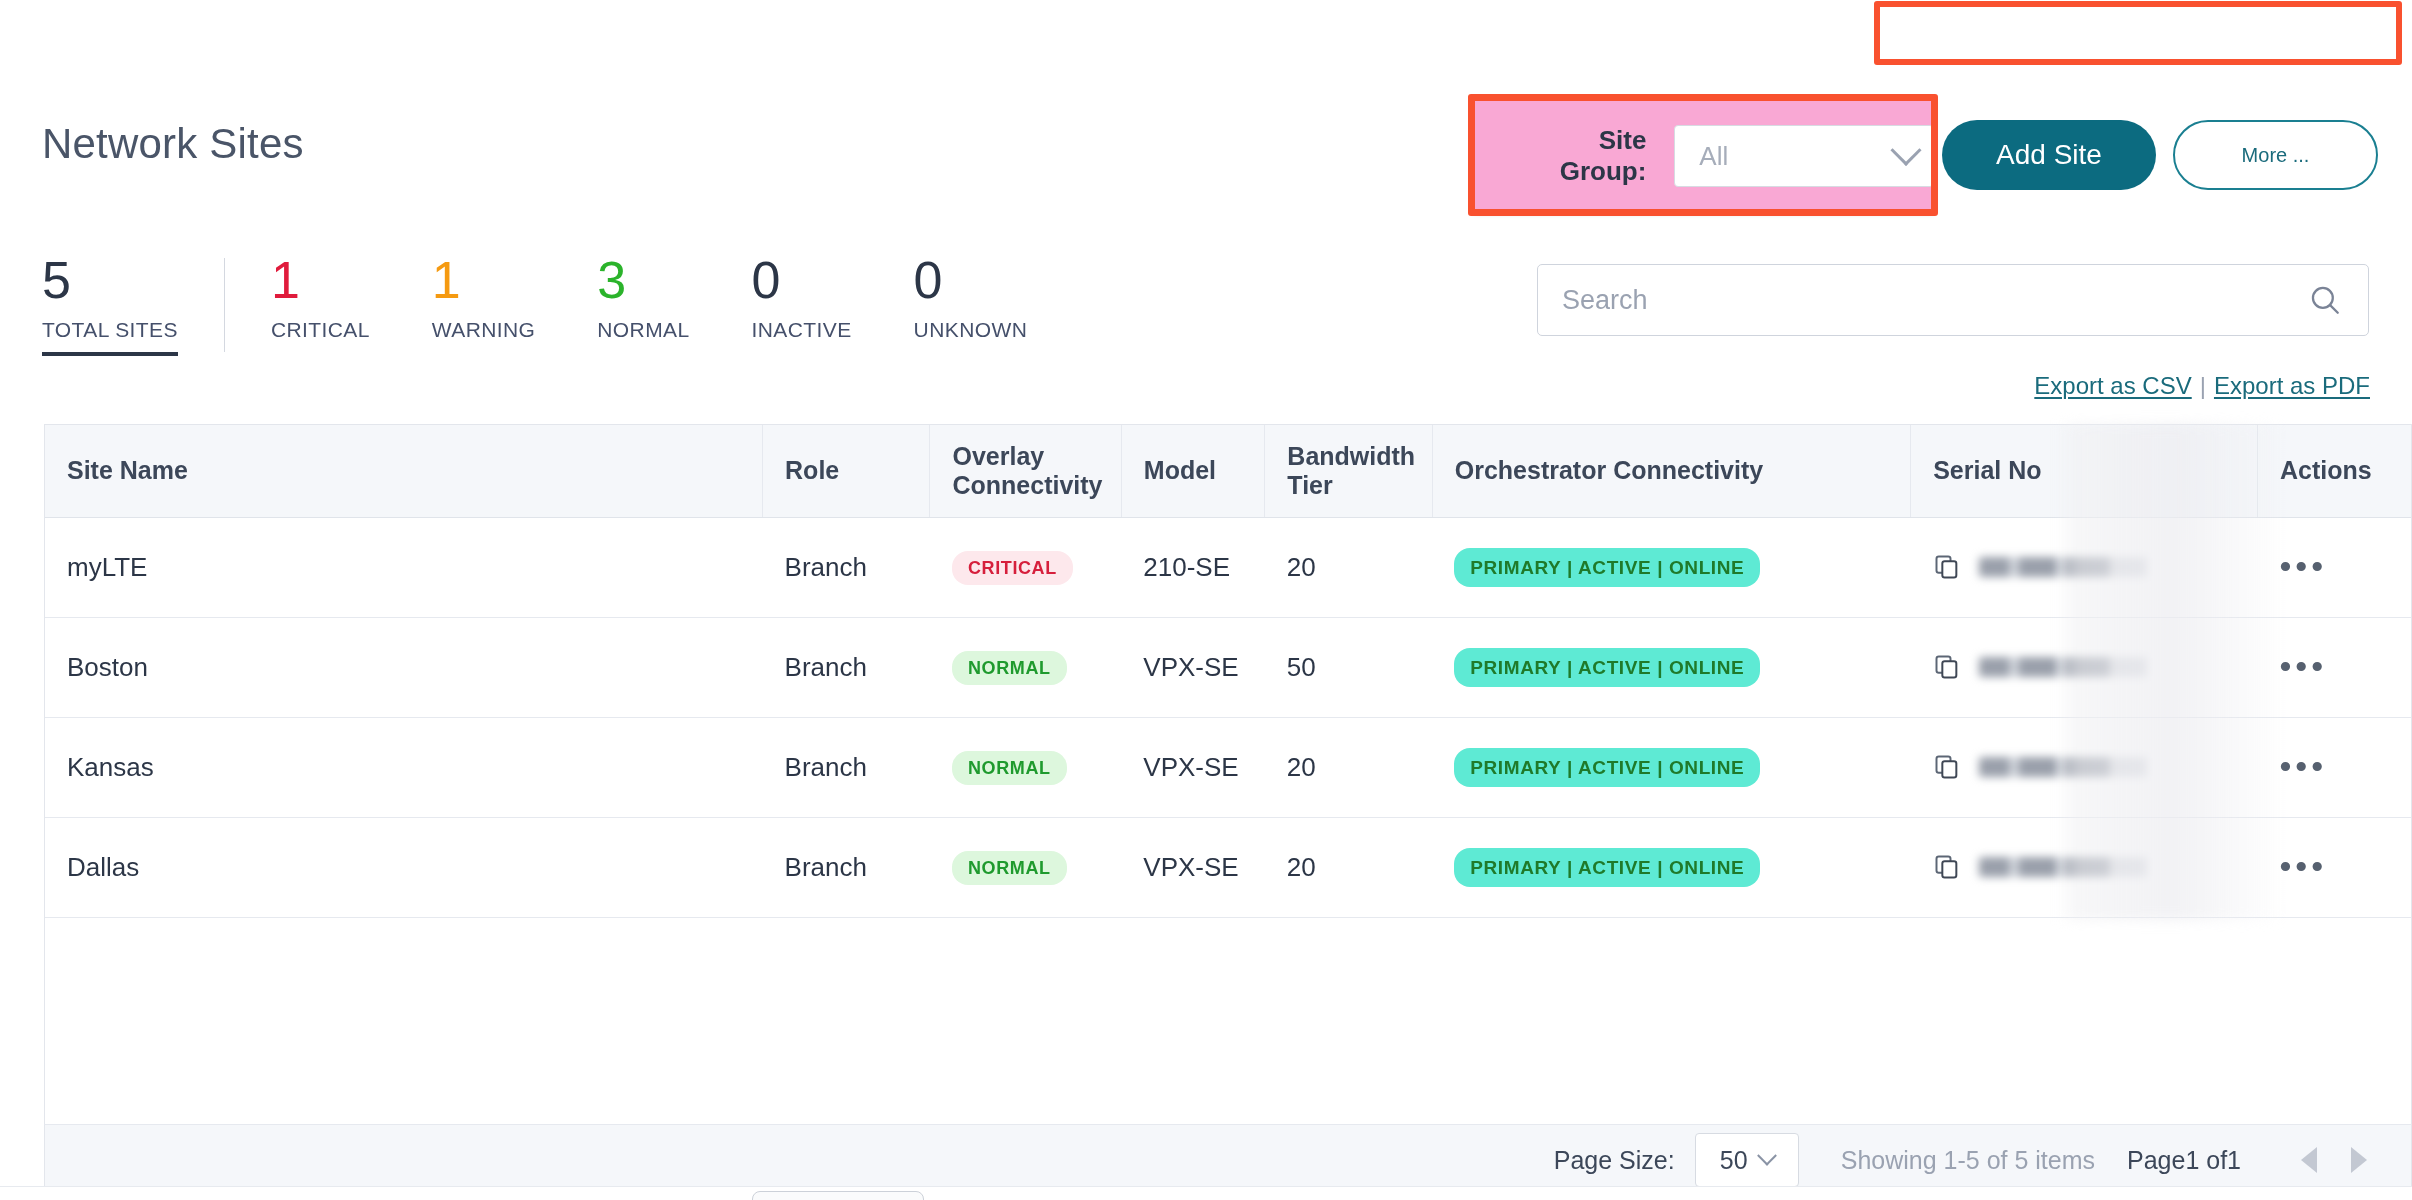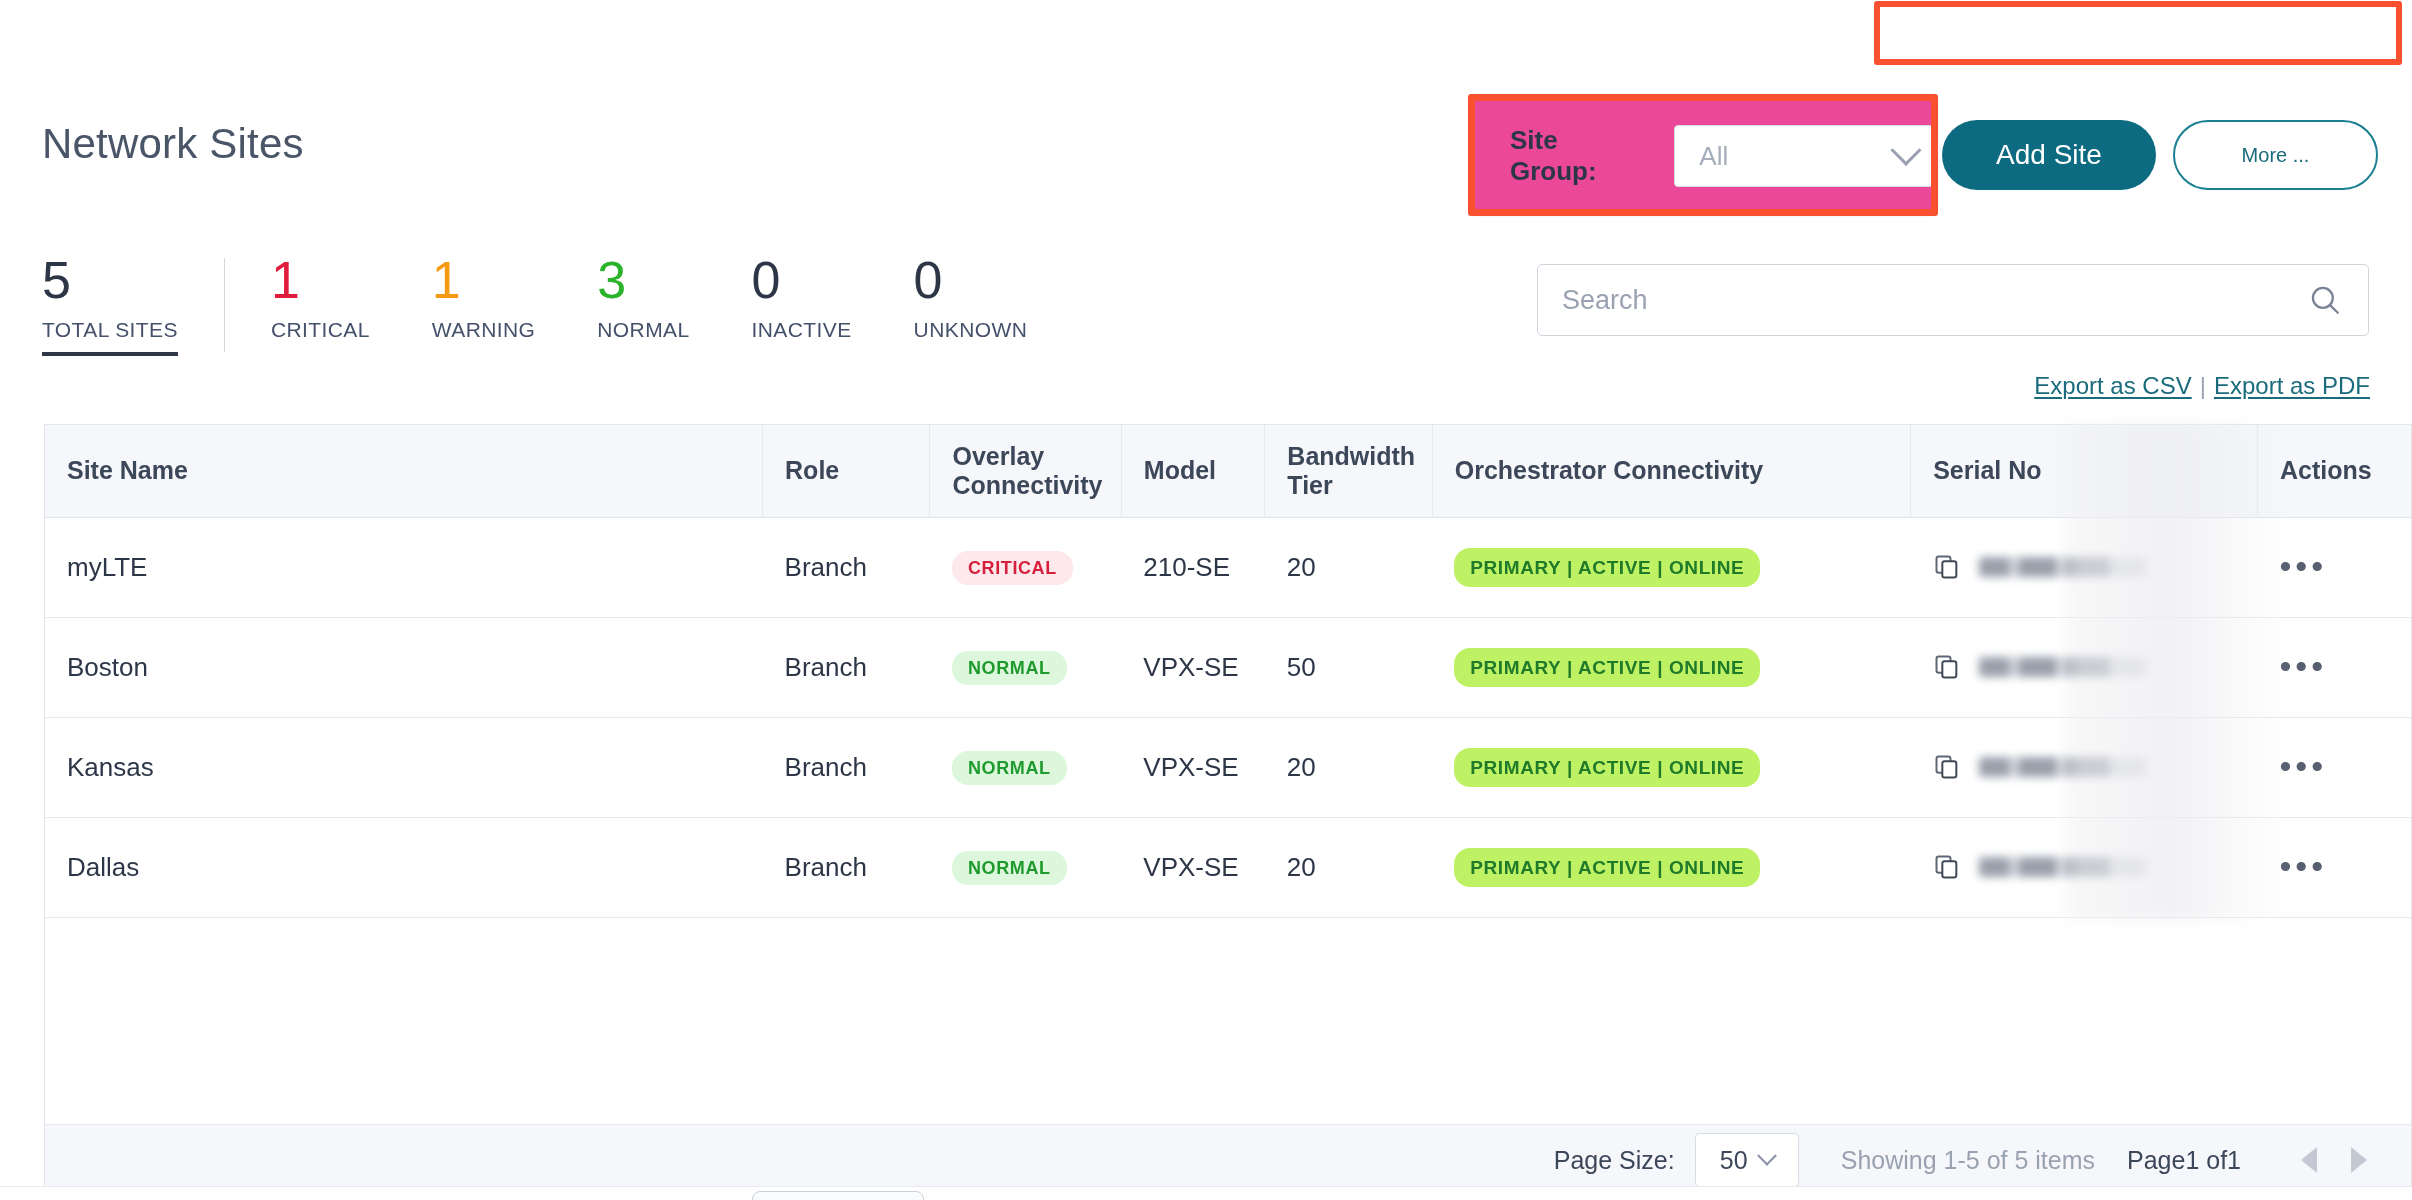--- a/index.html
+++ b/index.html
@@ -54,22 +54,23 @@
   
   .title {
     position: absolute; left: 42px; top: 120px;
     font-size: 42px; color: #4a5568; font-weight: 400; letter-spacing: .2px;
   }
 
   .sitegroup-wrap {
     position: absolute; left: 1474px; top: 100px;
     width: 460px; height: 112px;
     display: flex; align-items: center;
-    background: #ec4899;
+    background: #f9a8d4;
     box-shadow: 0 2px 5px rgba(0,0,0,.16);
+    text-align: right;
   }
   .sitegroup-label {
     margin-left: 36px; font-size: 26px; color: #2c3647; font-weight: 600;
   }
   .sitegroup-select {
     margin-left: 28px; width: 268px; height: 62px;
     border: 1px solid #d7dbe2; border-radius: 4px; background: #fff;
     display: flex; align-items: center; justify-content: space-between;
     padding: 0 16px 0 24px;
   }
@@ -159,21 +160,21 @@
   .col-actions { width: 130px; }
 
   .badge {
     display: inline-block; border-radius: 16px;
     font-size: 18px; font-weight: 700; letter-spacing: .6px;
     padding: 8px 16px; line-height: 1;
   }
   .badge.critical { background: #fde8ec; color: #d61f3c; }
   .badge.warning  { background: #fde9c8; color: #d9751a; }
   .badge.normal   { background: #ddf7dd; color: #1f9a2e; }
-  .badge.orch     { background: #bef264; color: #1f7a2a; font-weight: 700; font-size: 19px; padding: 10px 16px; }
+  .badge.orch     { background: #5eead4; color: #1f7a2a; font-weight: 700; font-size: 19px; padding: 10px 16px; }
 
   .serial-cell { display: flex; align-items: center; gap: 18px; }
   .copy-ico { flex: none; }
   .serial-blur {
     width: 168px; height: 20px; border-radius: 3px;
     background: linear-gradient(90deg,#9aa0ab 0 18%,#cfd3da 18% 24%,#9aa0ab 24% 46%,#cfd3da 46% 52%,#9aa0ab 52% 78%,#d7dae0 78% 100%);
     filter: blur(4px);
   }
   .dots { letter-spacing: 4px; font-size: 34px; color: #56606f; line-height: 1; }
 

